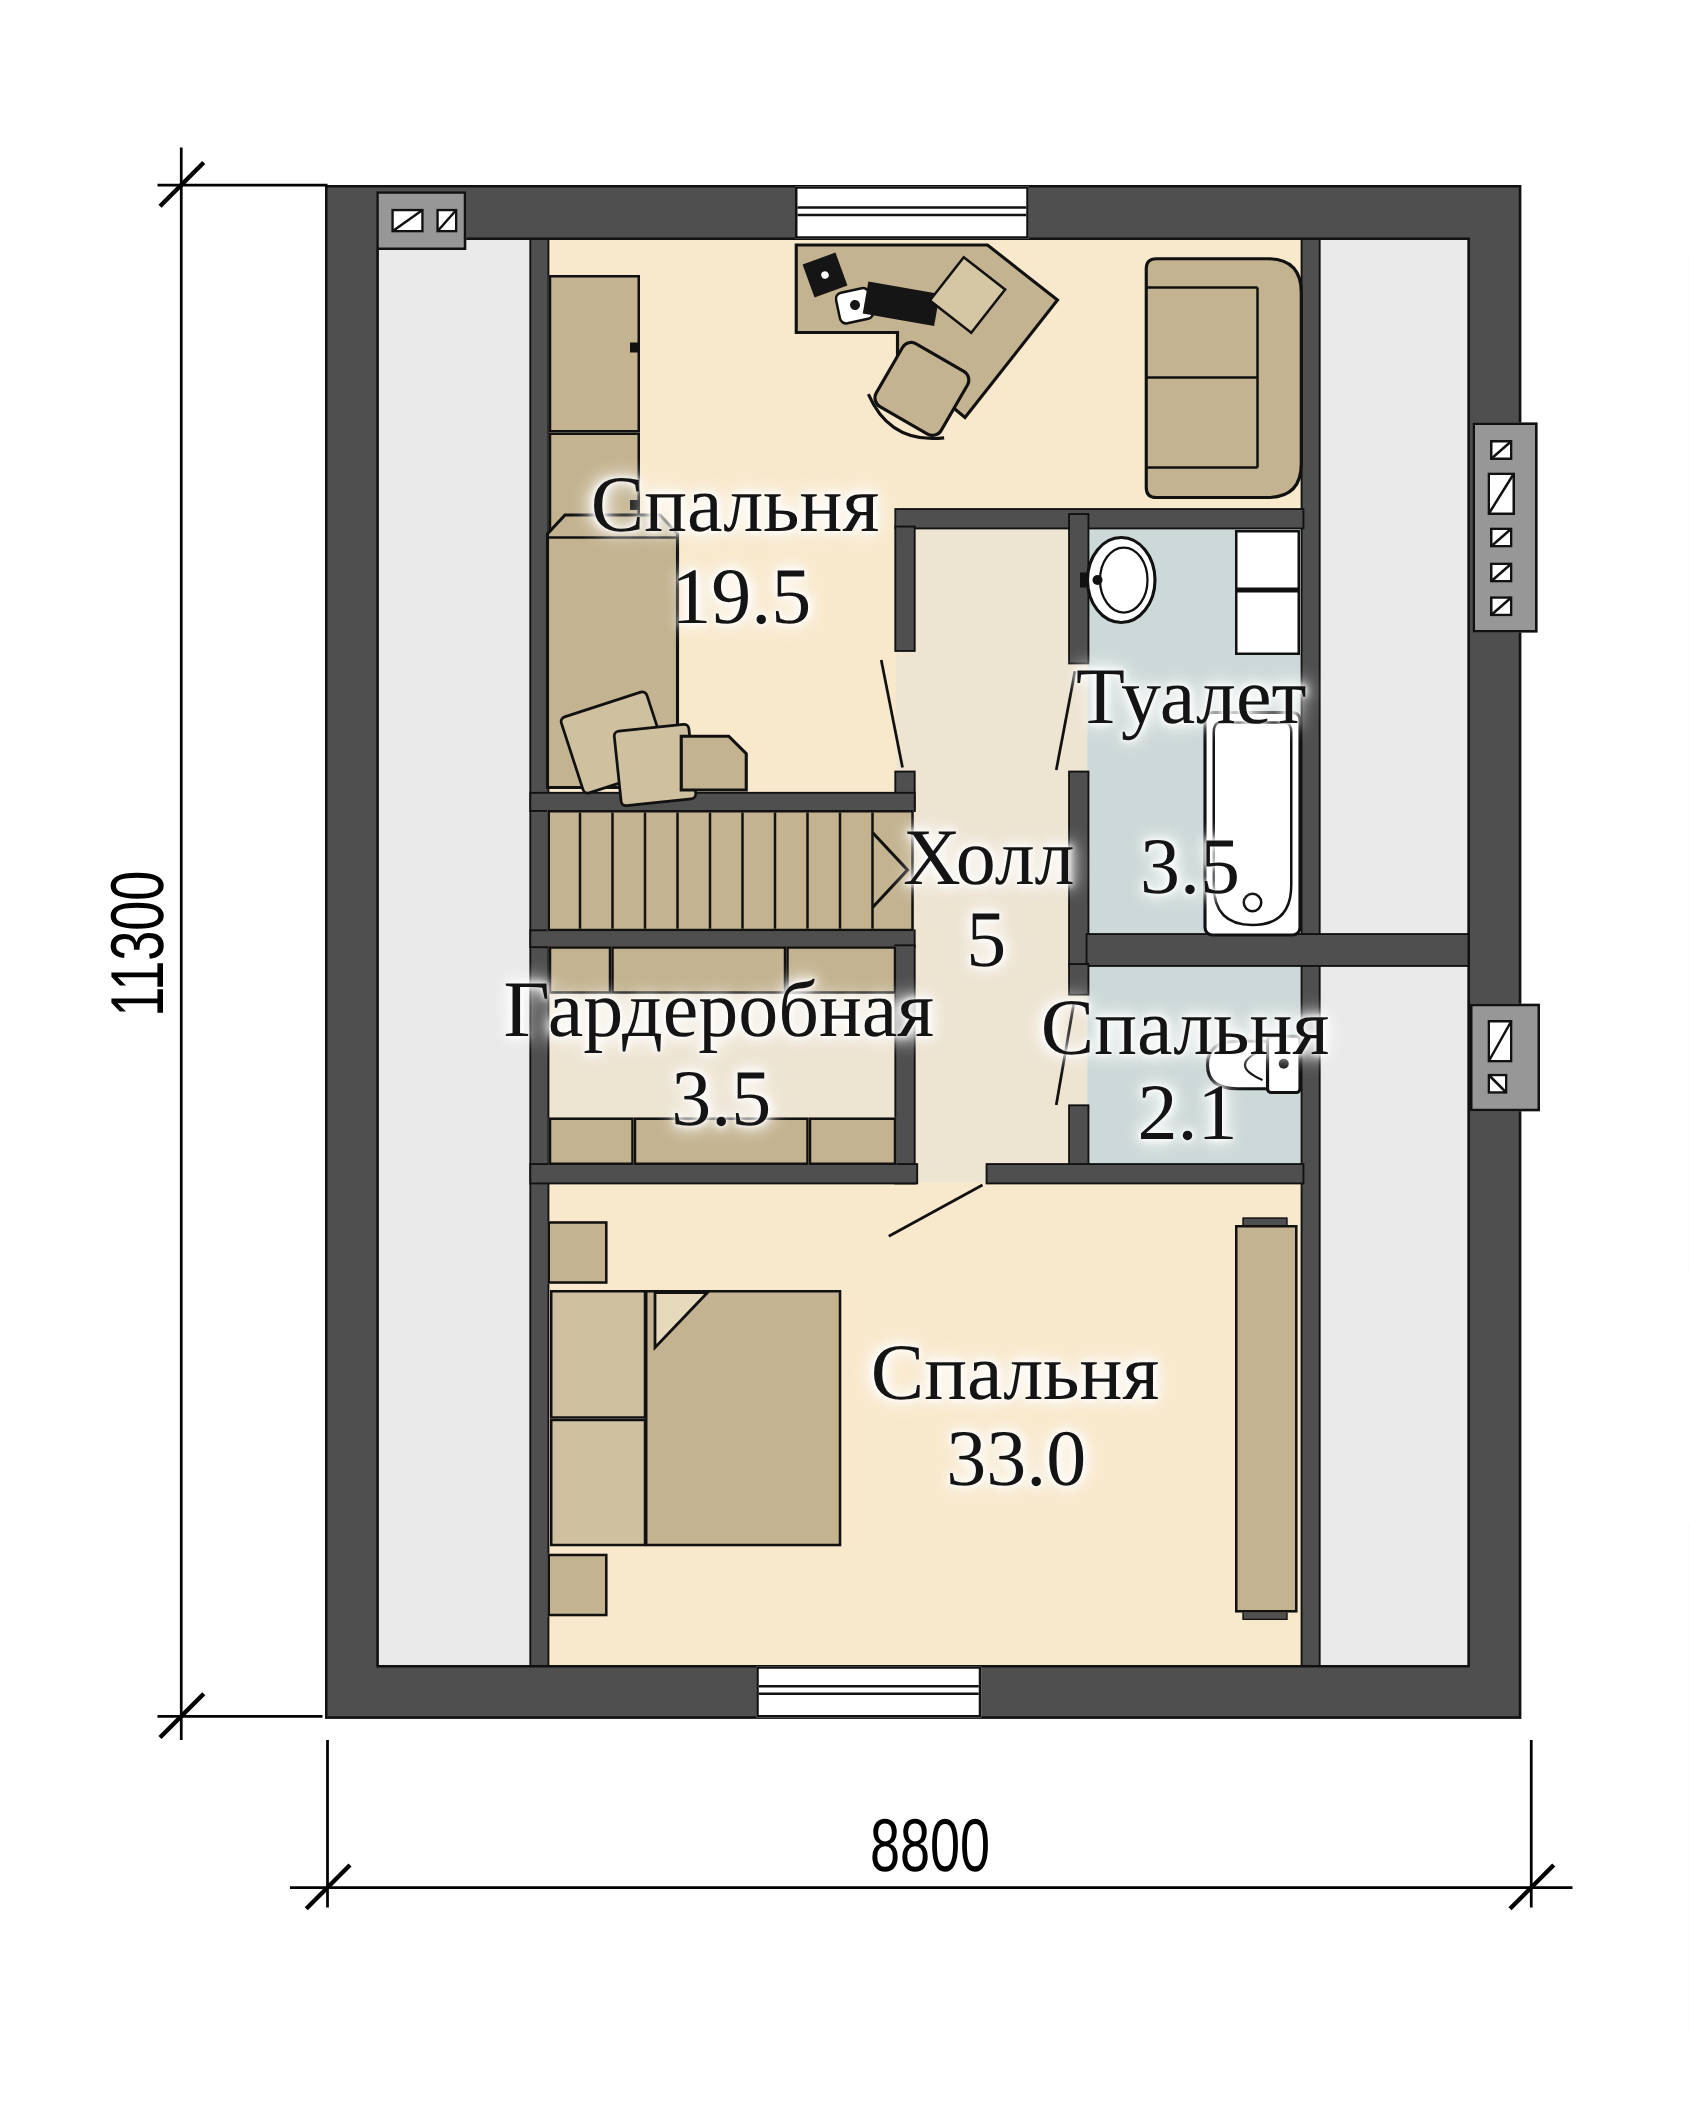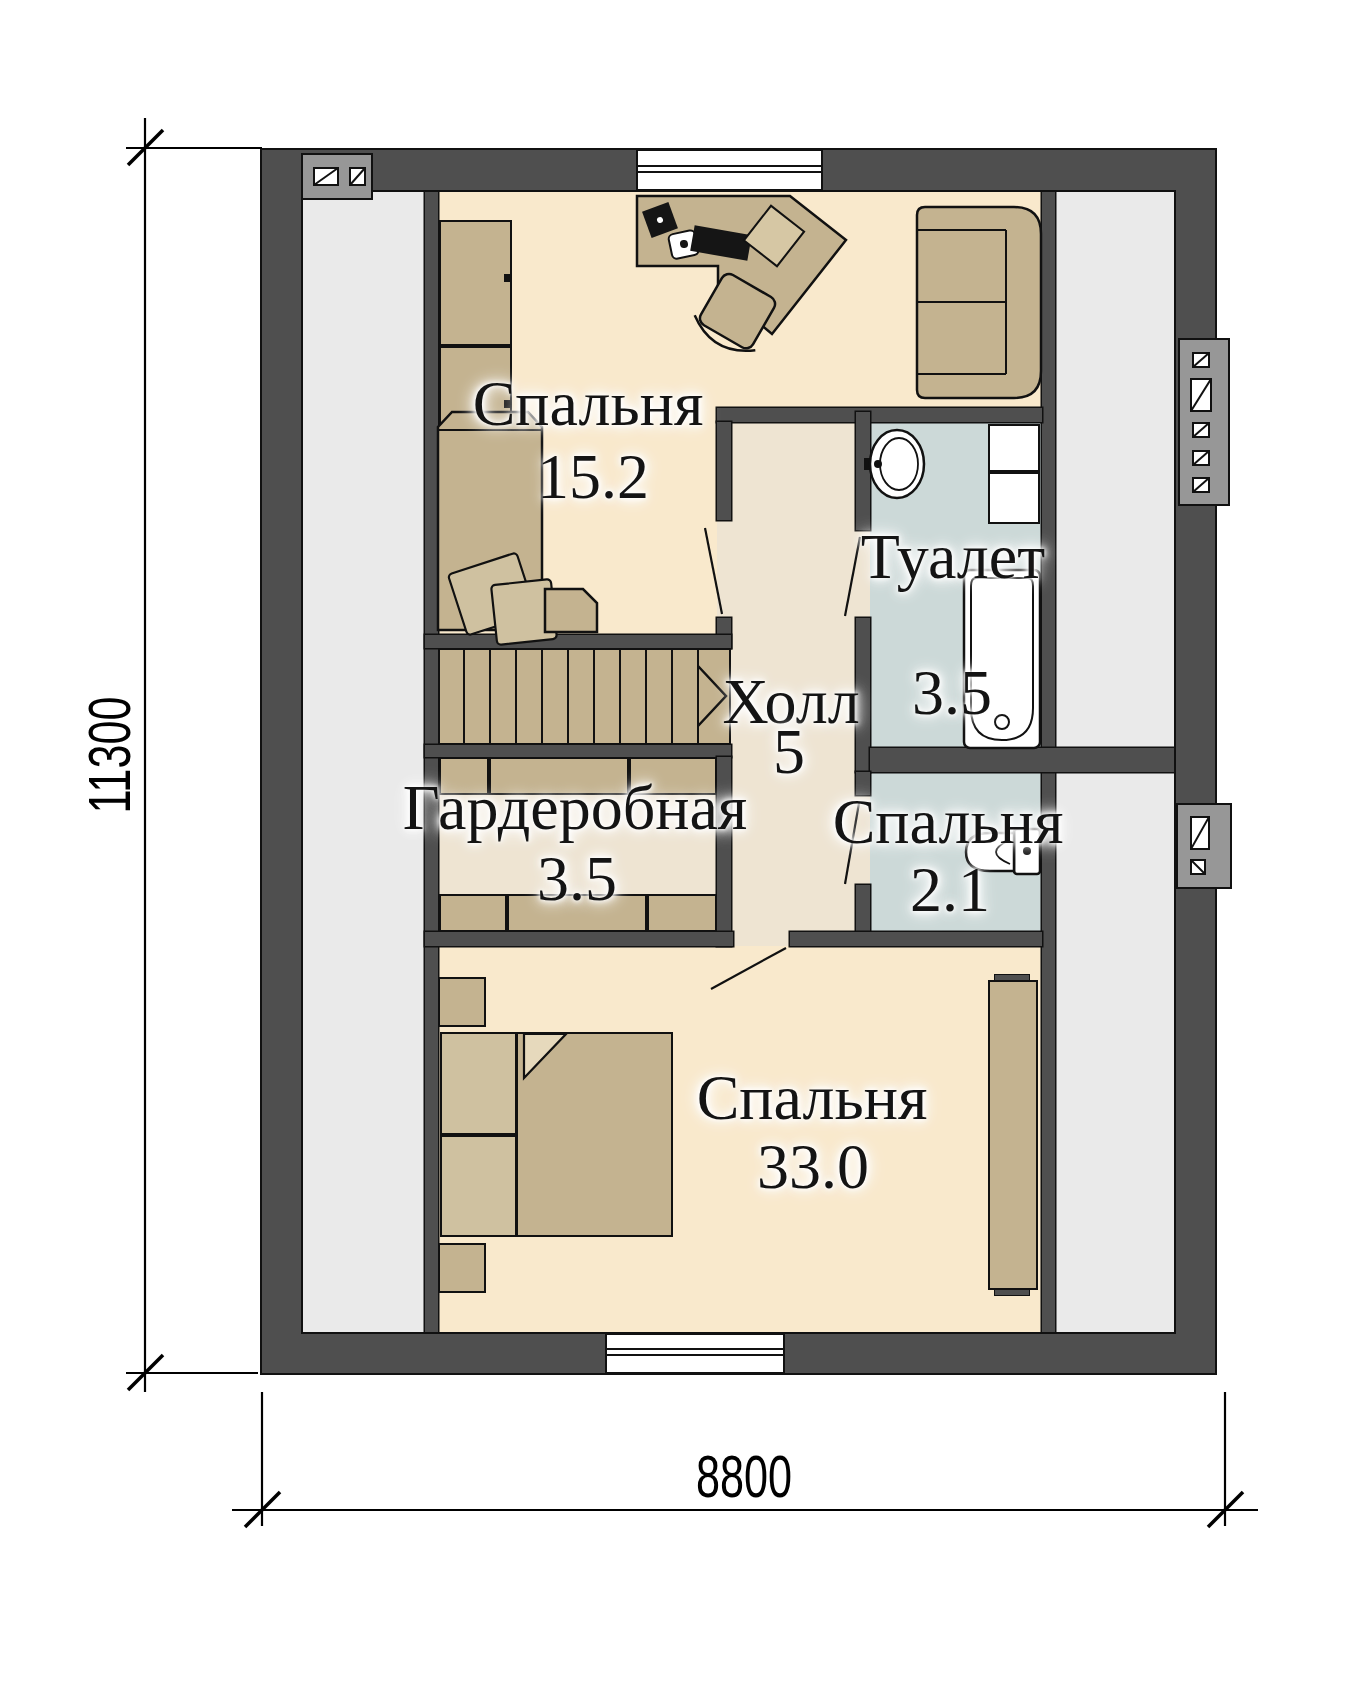--- a/index.html
+++ b/index.html
@@ -227,26 +227,26 @@
       <line x1="128" y1="1390" x2="163" y2="1355" stroke-width="3.5"></line>
       <line x1="232" y1="1510" x2="1258" y2="1510"></line>
       <line x1="262" y1="1392" x2="262" y2="1526"></line>
       <line x1="1225" y1="1392" x2="1225" y2="1526"></line>
       <line x1="245" y1="1527" x2="280" y2="1492" stroke-width="3.5"></line>
       <line x1="1208" y1="1527" x2="1243" y2="1492" stroke-width="3.5"></line>
     </g>
   </svg>
 
   <div class="room-label" style="left:588px;top:404px;">Спальня</div>
-  <div class="room-label" style="left:593px;top:477px;">15.2</div>
+  <div class="room-label" style="left:593px;top:477px;">19.5</div>
 
   <div class="room-label" style="left:953px;top:557px;">Туалет</div>
   <div class="room-label" style="left:952px;top:693px;">3.5</div>
 
-  <div class="room-label" style="left:791px;top:686px;margin-top:16px;">Холл</div>
+  <div class="room-label" style="left:791px;top:686px;">Холл</div>
   <div class="room-label" style="left:789px;top:752px;">5</div>
 
   <div class="room-label" style="left:575px;top:808px;font-family:Liberation Serif, serif;">Гардеробная</div>
   <div class="room-label" style="left:577px;top:879px;">3.5</div>
 
   <div class="room-label" style="left:948px;top:822px;">Спальня</div>
   <div class="room-label" style="left:950px;top:890px;">2.1</div>
 
   <div class="room-label" style="left:812px;top:1098px;">Спальня</div>
   <div class="room-label" style="left:813px;top:1167px;">33.0</div>

